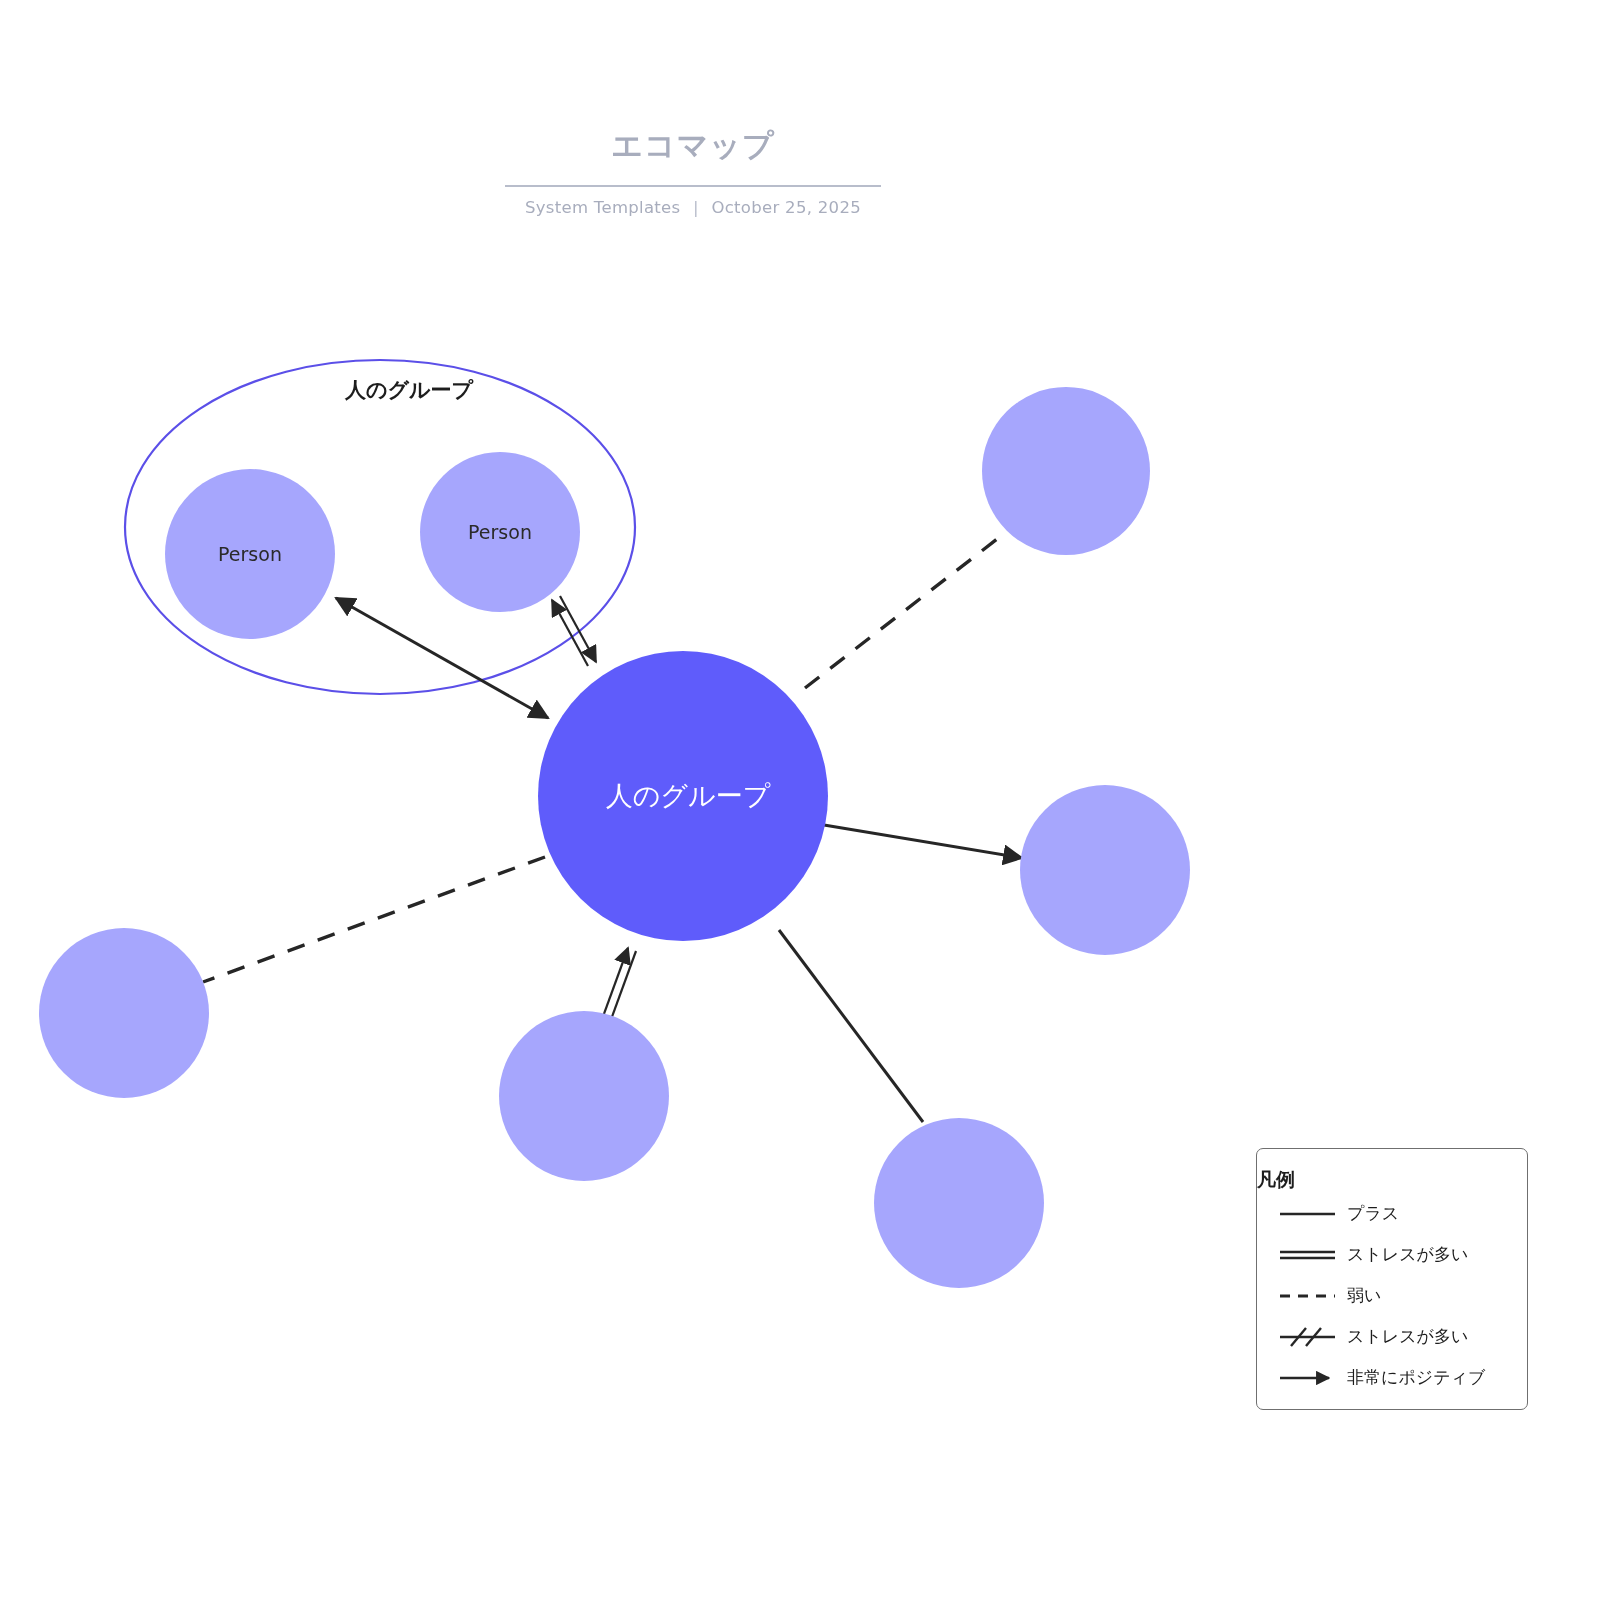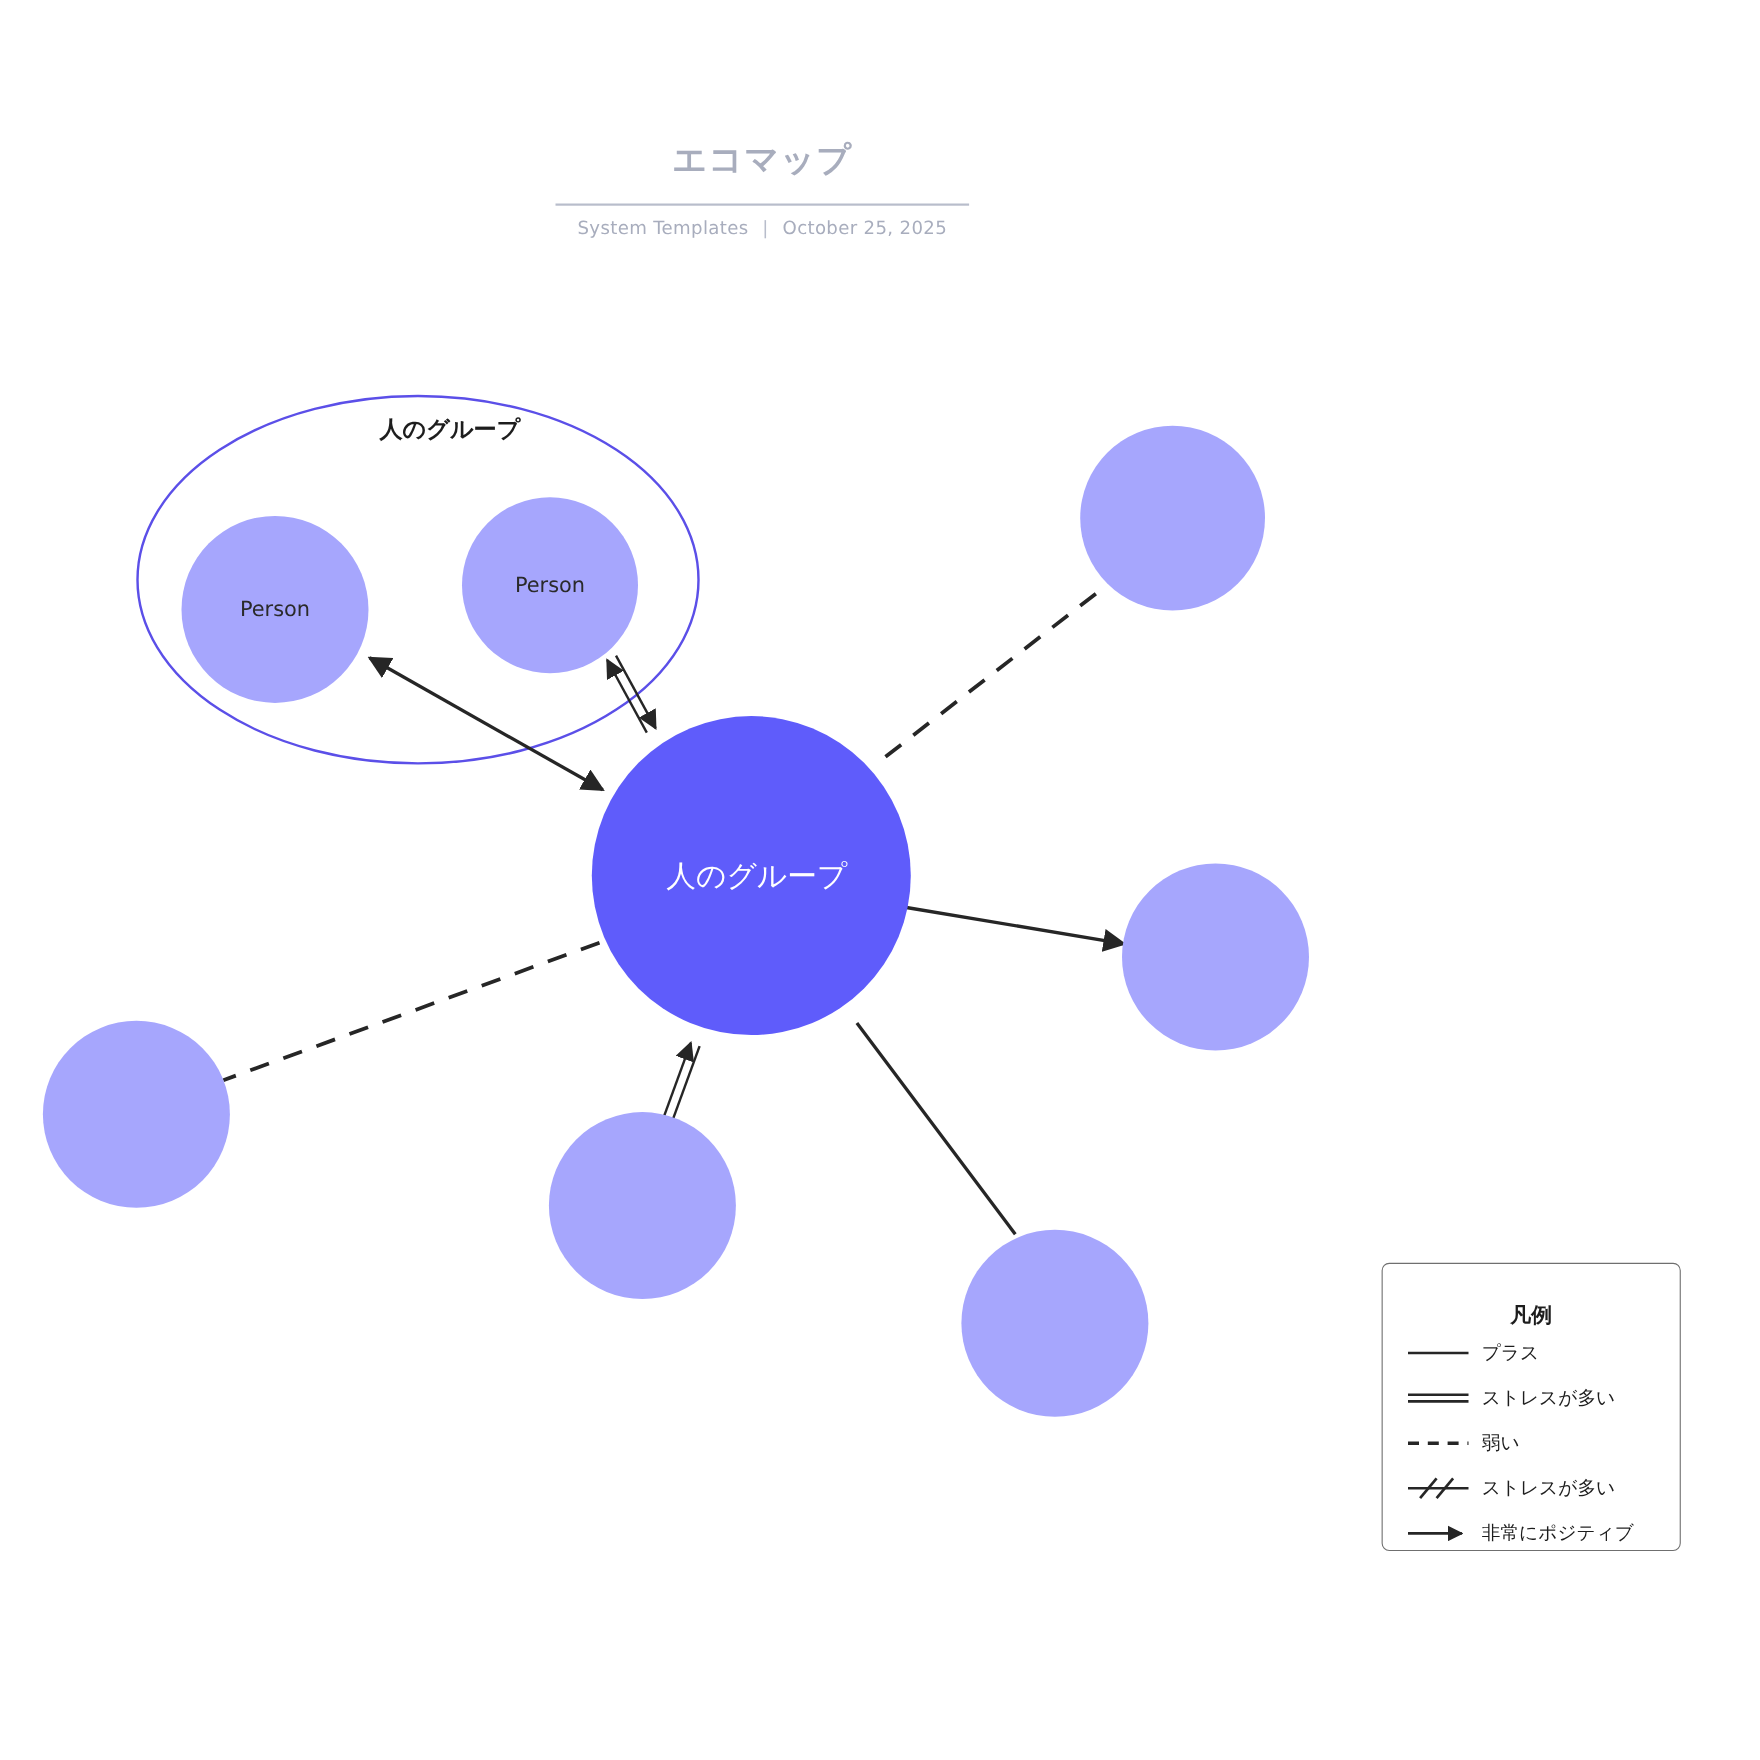--- a/index.html
+++ b/index.html
@@ -82,25 +82,25 @@
     left: 1256px;
     top: 1148px;
     width: 272px;
     height: 262px;
     border: 1.6px solid #6f6f6f;
     border-radius: 7px;
     background: #ffffff;
     box-sizing: border-box;
   }
   #legend-title {
-    text-align: center;
+    text-align: left;
     font-size: 19px;
     font-weight: bold;
     color: #1d1d1d;
-    margin-top: 34px;
+    margin-top: 18px;
   }
   .legend-row {
     display: flex;
     align-items: center;
     height: 41px;
     padding-left: 18px;
     box-sizing: border-box;
   }
   .legend-symbol {
     width: 72px;

